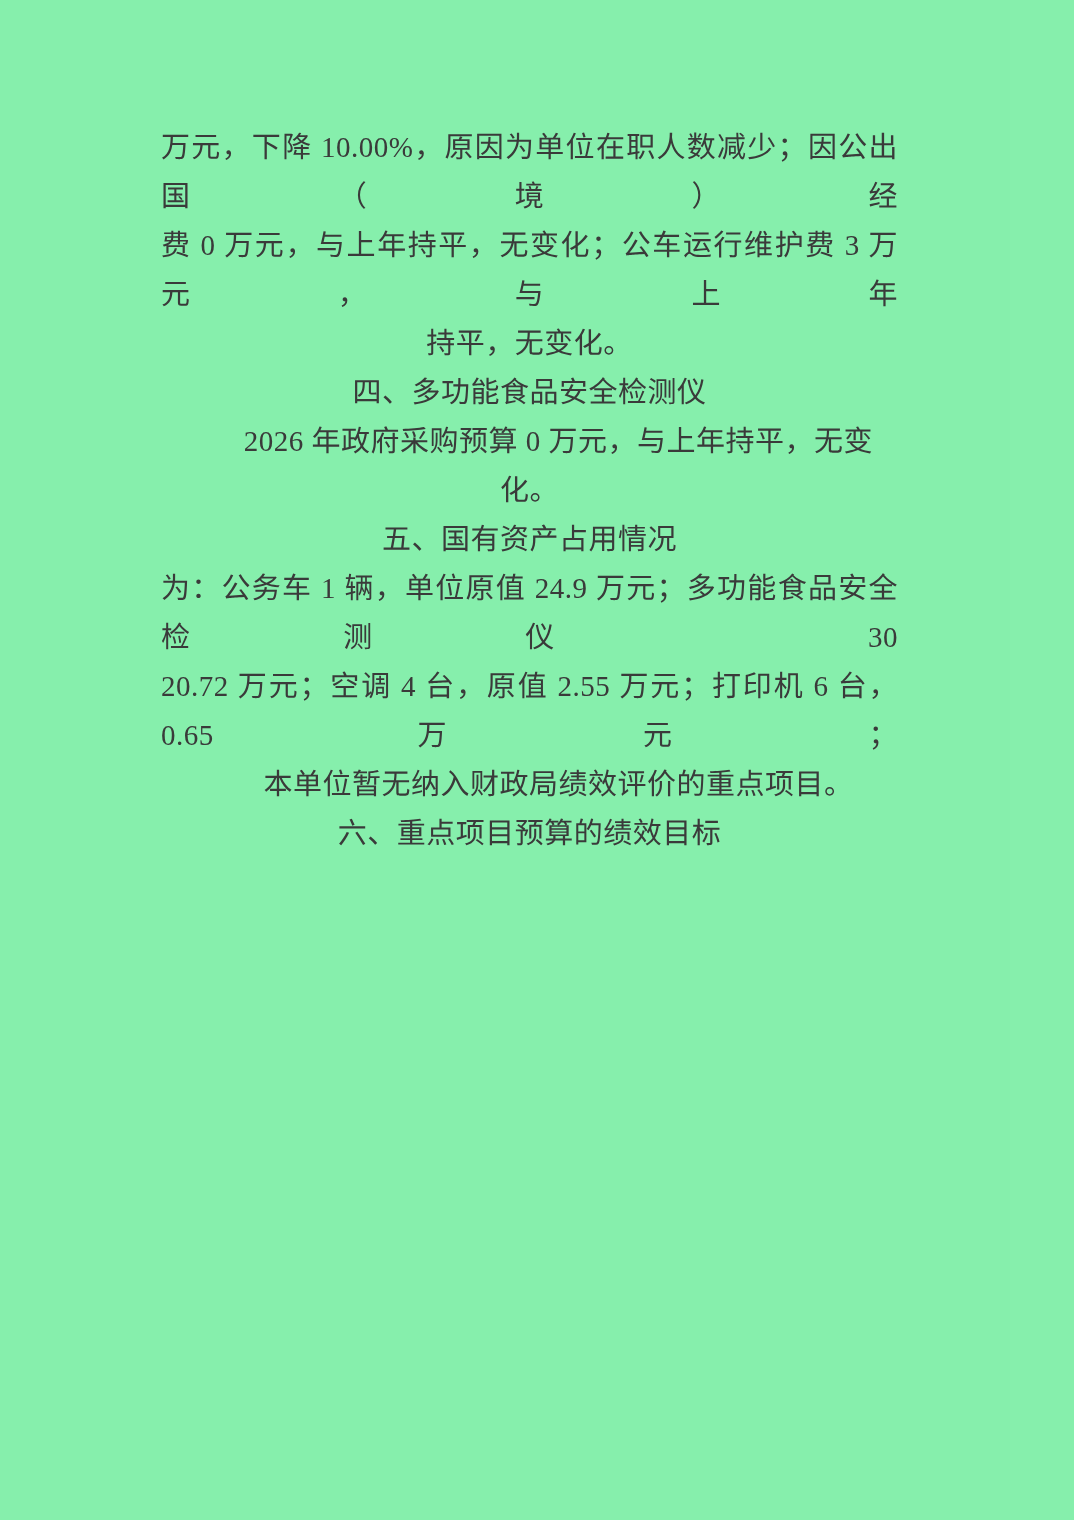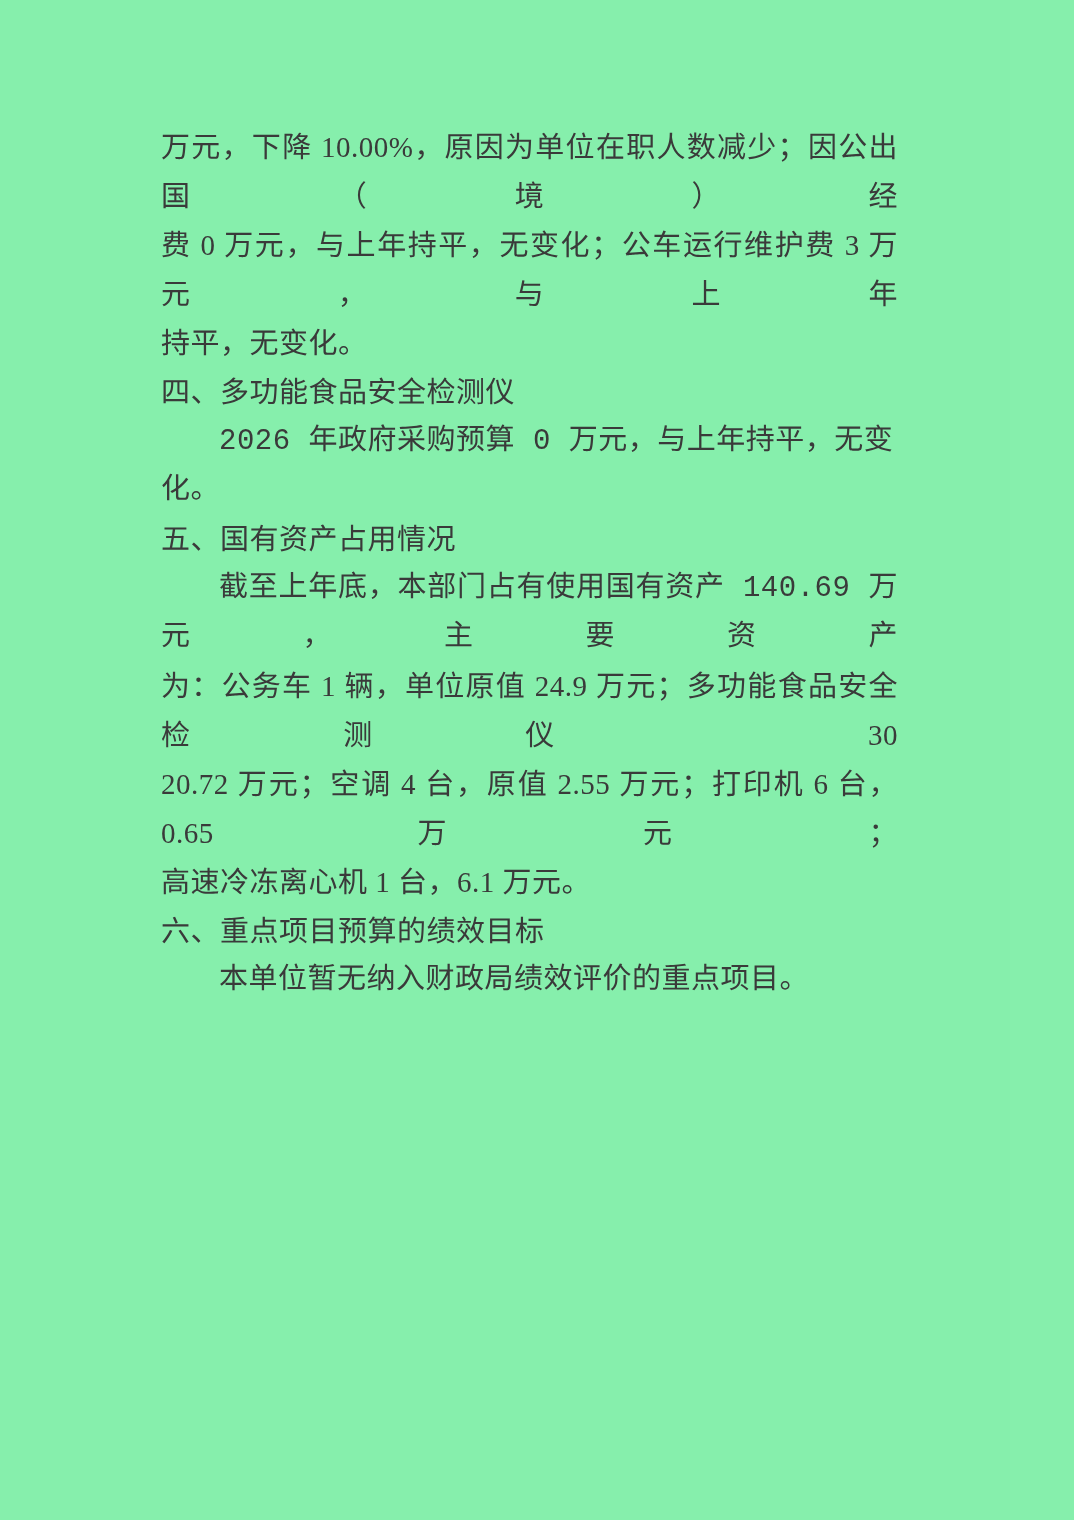--- a/index.html
+++ b/index.html
@@ -20,43 +20,40 @@
     top: 123px;
     width: 737px;
     font-family: "Liberation Serif", "DejaVu Serif", serif;
     font-size: 29px;
     line-height: 49px;
     color: #3a3a3a;
     letter-spacing: 0.5px;
   }
   .doc-line {
     white-space: pre-wrap;
-    text-align: left;
+    text-align: center;
   }
   .doc-line.justify {
     text-align: justify;
     text-align-last: justify;
   }
   .doc-line.indent {
     text-indent: 2em;
-    font-family: Liberation Mono, monospace;
   }
 </style>
 </head>
 <body style="background: rgb(255, 255, 255);">
 
 <div class="page">
   <div class="text-block" style="color: rgb(58, 58, 58);">
 
   <div class="doc-line justify">万元，下降 10.00%，原因为单位在职人数减少；因公出国（境）经</div>
       <div class="doc-line justify">费 0 万元，与上年持平，无变化；公车运行维护费 3 万元，与上年</div>
       <div class="doc-line">持平，无变化。</div>
       <div class="doc-line">四、多功能食品安全检测仪</div>
       <div class="doc-line indent">2026 年政府采购预算 0 万元，与上年持平，无变化。</div>
       <div class="doc-line">五、国有资产占用情况</div>
-      <div class="doc-line justify indent">截至上年底，本部门占有使用国有资产 140.69 万元，主要资产</div>
       <div class="doc-line justify">为：公务车 1 辆，单位原值 24.9 万元；多功能食品安全检测仪 30</div>
       <div class="doc-line justify">20.72 万元；空调 4 台，原值 2.55 万元；打印机 6 台，0.65 万元；</div>
-      <div class="doc-line">高速冷冻离心机 1 台，6.1 万元。</div>
+      <div class="doc-line indent">本单位暂无纳入财政局绩效评价的重点项目。</div>
       <div class="doc-line">六、重点项目预算的绩效目标</div>
-      <div class="doc-line indent">本单位暂无纳入财政局绩效评价的重点项目。</div>
     </div>
 </div>
 
 </body></html>

